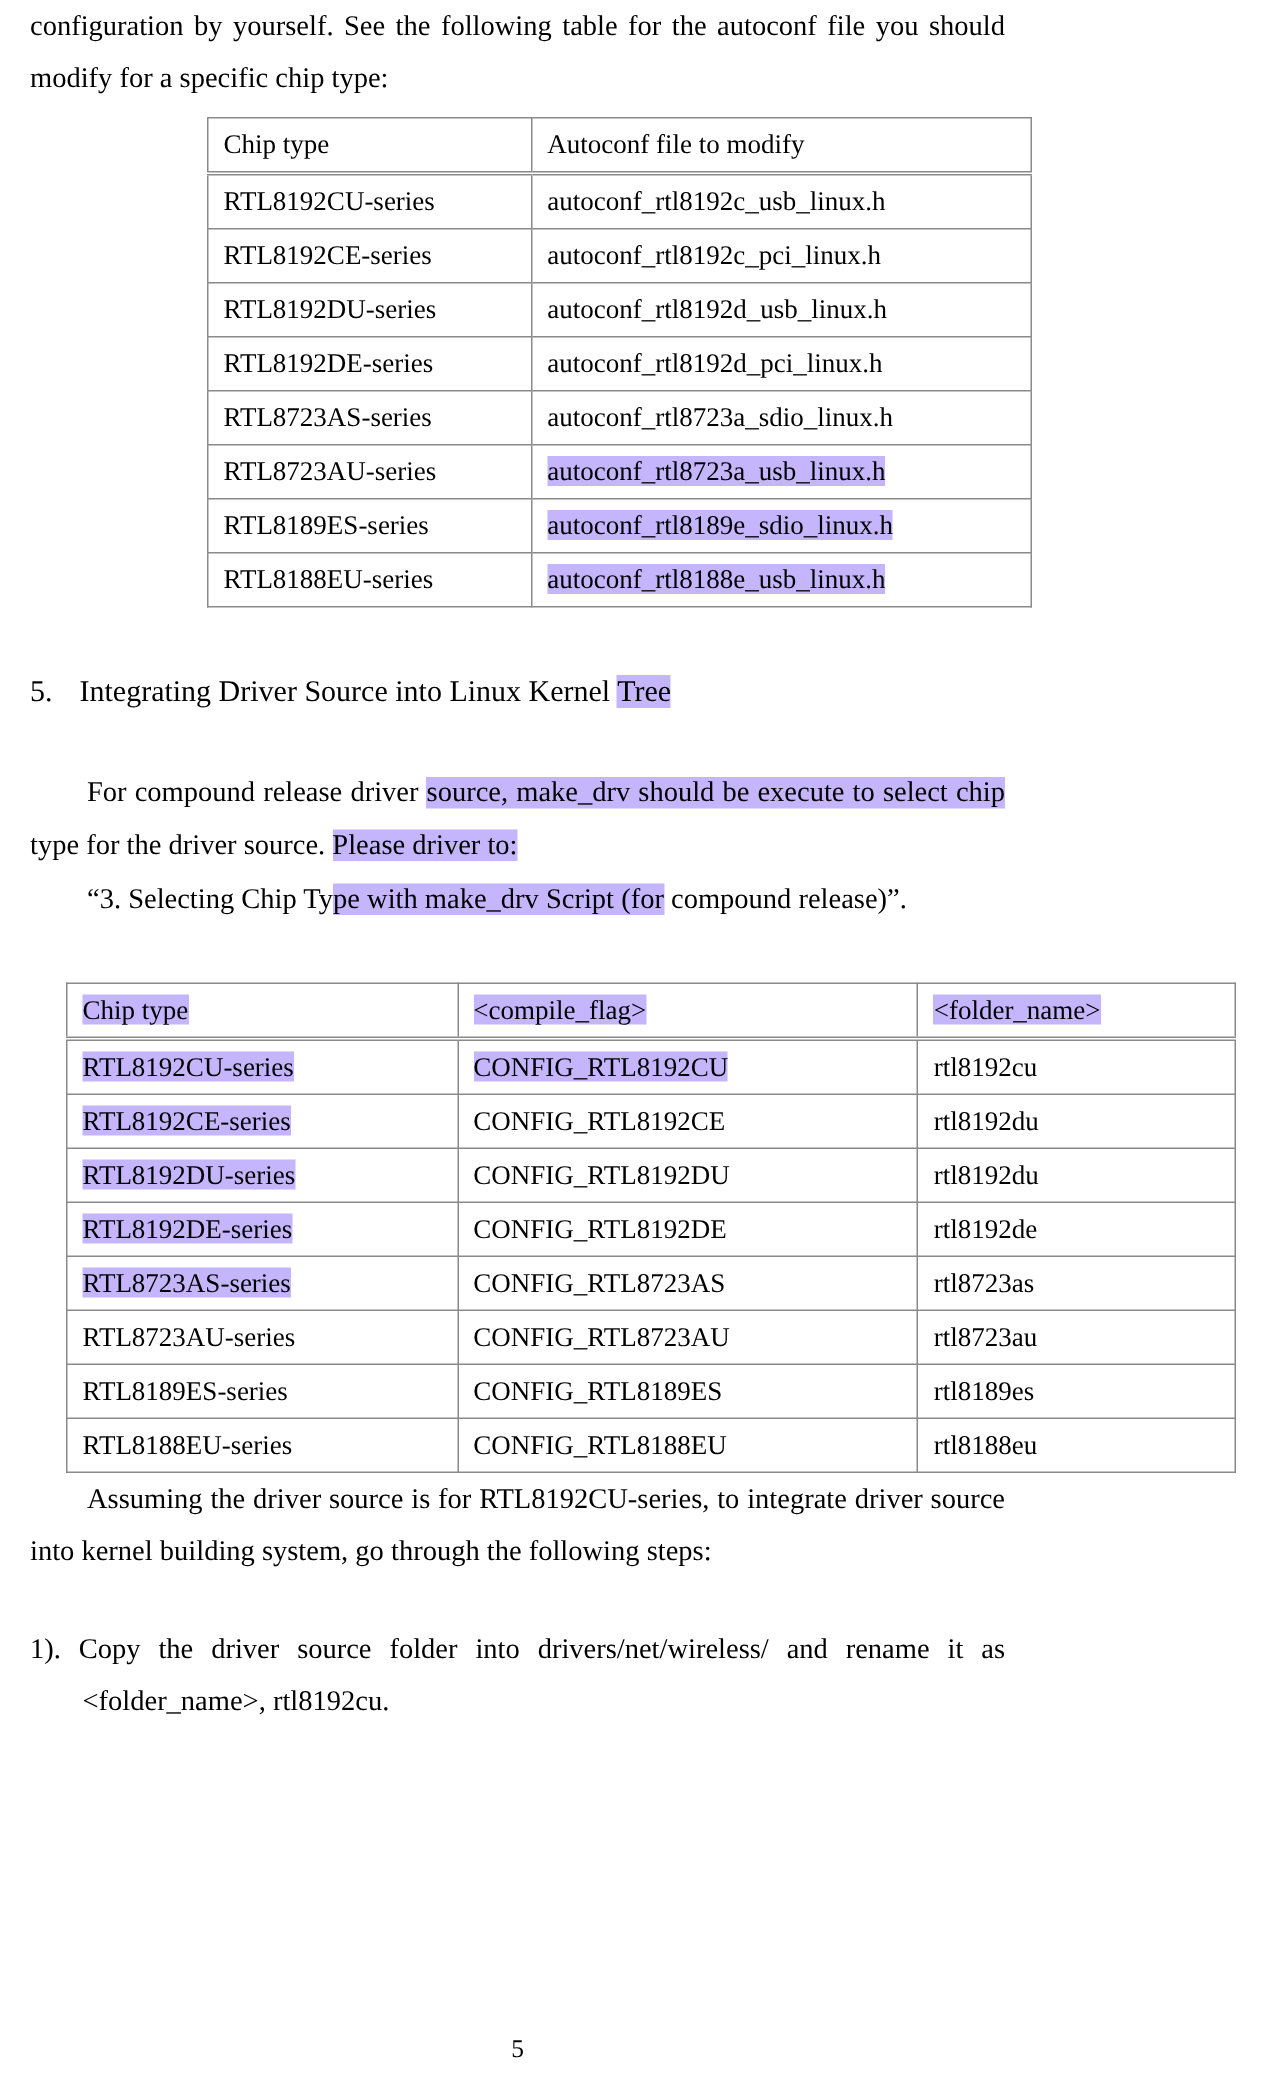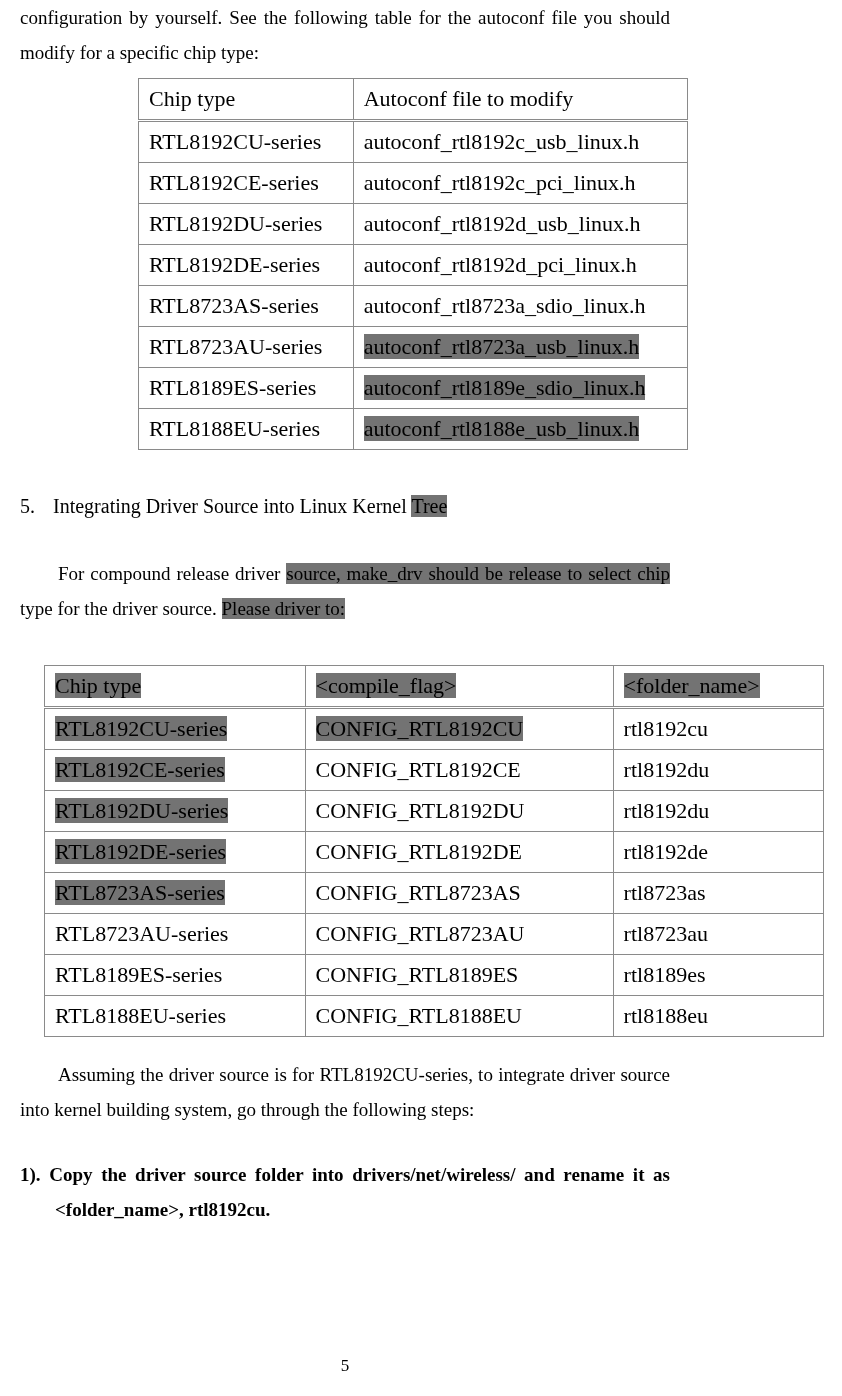--- a/index.html
+++ b/index.html
@@ -31,23 +31,23 @@
       font-weight: normal;
       margin-top: 45px;
       margin-bottom: 8px;
     }
     .heading .num {
       display: inline-block;
       margin-right: 18px;
     }
     table {
       border-collapse: collapse;
-      font-size: 22px;
+      font-size: 18px;
       margin-top: 8px;
-      margin-bottom: 20px;
+      margin-bottom: 0;
       border-radius: 21px;
     }
     table.autoconf {
       margin-left: 118px;
       width: 550px;
     }
     table.autoconf td, table.autoconf th {
       border: 1px solid #8a8a8a;
       padding: 7px 10px;
       text-align: left;
@@ -72,33 +72,32 @@
     .spacer {
       height: 30px;
     }
     .step {
       font-size: 19px;
       line-height: 1.85;
       text-align: justify;
       margin: 0;
       padding-left: 35px;
       text-indent: -35px;
-      font-weight: bold;
     }
     .page-num {
       position: absolute;
       bottom: 20px;
       left: 0;
       right: 0;
       text-align: center;
       font-size: 17px;
     }
     
     .hl {
-      background: #737373;
+      background: #c4b5fd;
     }
   </style>
 </head>
 <body>
 
 <div class="page">
 
   <p class="body-text">configuration by yourself. See the following table for the autoconf file you should modify for a specific chip type:</p>
 
   <table class="autoconf">
@@ -144,21 +143,22 @@
     </tbody>
   </table>
 
   <div class="heading">
     <span class="num">5.</span><span>Integrating Driver Source into Linux Kernel <span class="hl">Tree</span></span>
   </div>
 
 
   <div class="spacer"></div>
 
-  <p class="body-text indent">For compound release driver <span class="hl">source, make_drv should be release to select chip</span> type for the driver source. <span class="hl">Please driver to:</span></p>
+  <p class="body-text indent">For compound release driver <span class="hl">source, make_drv should be execute to select chip</span> type for the driver source. <span class="hl">Please driver to:</span></p>
+  <p class="body-text indent">“3. Selecting Chip Ty<span class="hl">pe with make_drv Script (for</span> compound release)”.</p>
 
   <div class="spacer"></div>
 
 
   <table class="flags">
     <thead>
       <tr>
         <th><span class="hl">Chip type</span></th>
         <th><span class="hl">&lt;compile_flag&gt;</span></th>
         <th><span class="hl">&lt;folder_name&gt;</span></th>

